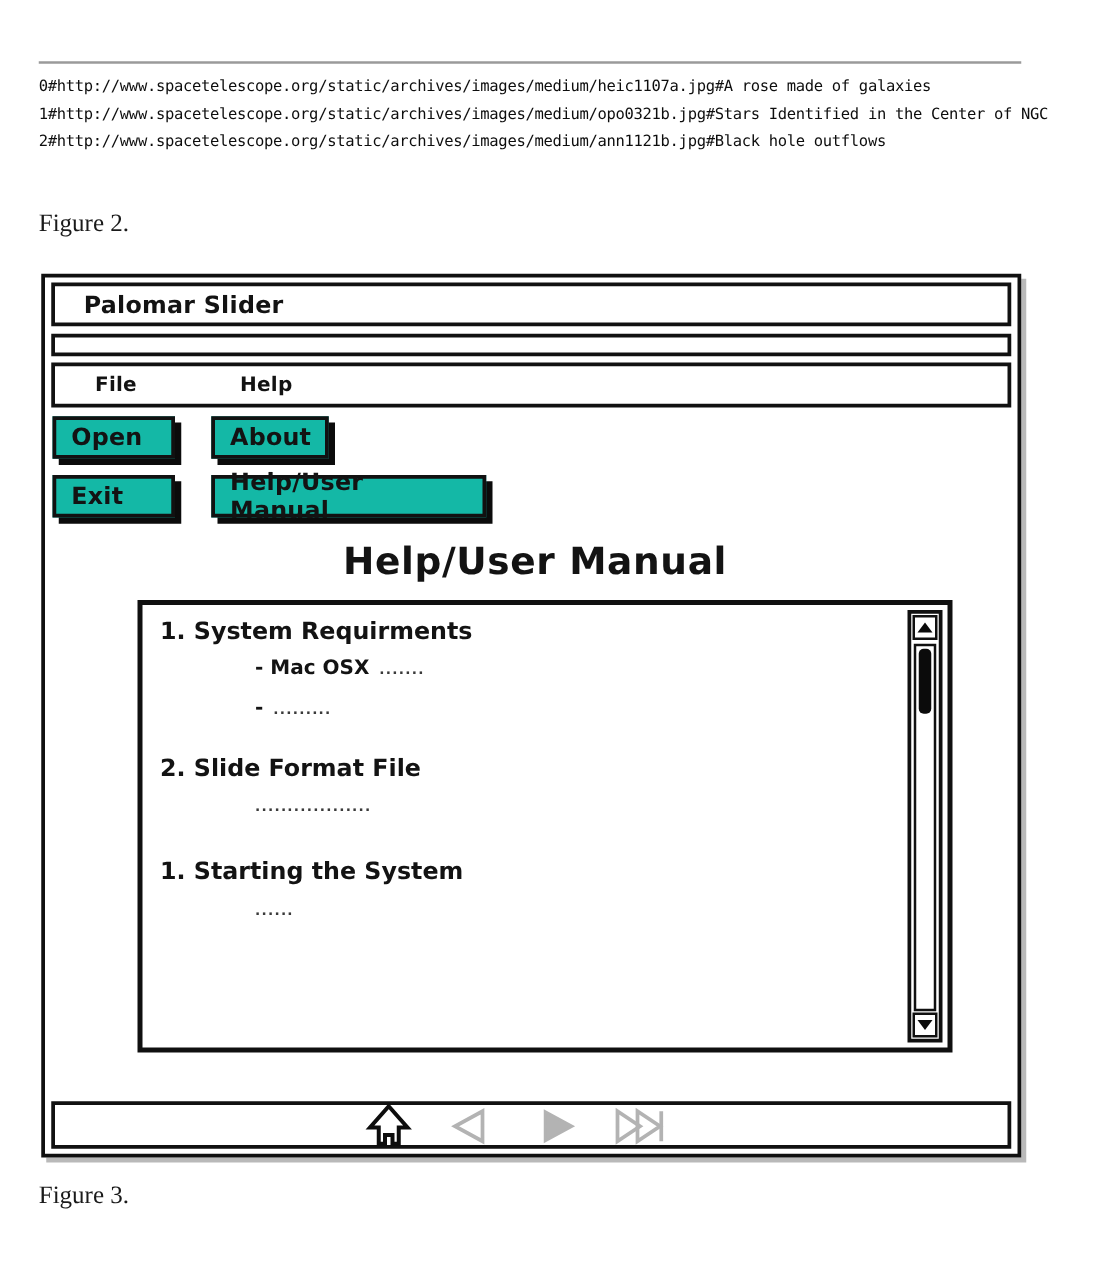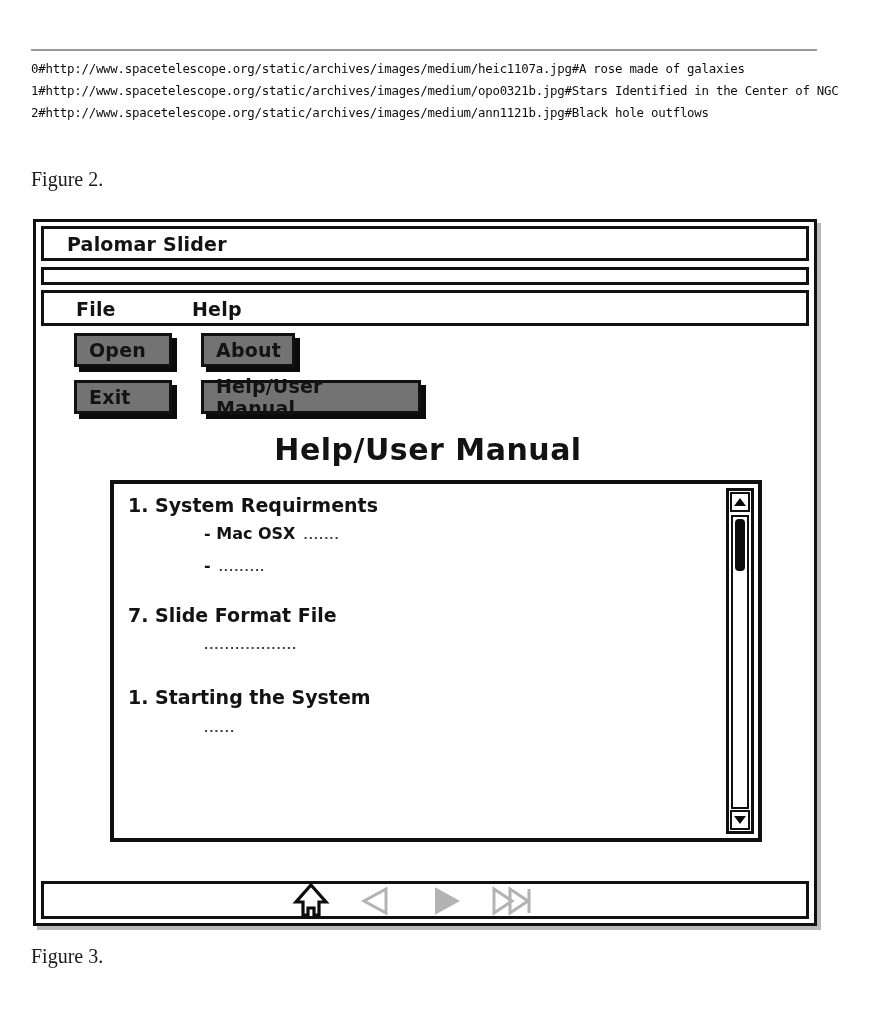--- a/index.html
+++ b/index.html
@@ -90,37 +90,36 @@
   .menubar {
     position: absolute;
     left: 5px; top: 68px;
     width: 768px; height: 36px;
     border: 3px solid #111;
     background: #fff;
   }
   .menu-item {
     position: absolute;
     top: 5px;
-    font-size: 19px;
+    font-size: 16px;
   }
   #menu-file { left: 32px; }
   #menu-help { left: 148px; }
 
   
   .menu-entry {
     position: absolute;
-    background: #737373;
+    background: #14b8a6;
     border: 3px solid #111;
     box-shadow: 5px 5px 0 #0b0b0b;
     display: flex; align-items: center;
     justify-content: flex-start;
     padding: 0 12px;
     font-size: 19px;
     height: 34px;
-    margin-left: 32px;
   }
   #mi-open { left: 6px;  top: 111px; width: 98px; }
   #mi-exit { left: 6px;  top: 158px; width: 98px; }
   #mi-about { left: 133px; top: 111px; width: 94px; }
   #mi-manual { left: 133px; top: 158px; width: 220px; }
 
   
   .page-heading {
     position: absolute;
     left: 0; top: 210px;
@@ -278,21 +277,21 @@
         <div class="r1 manual-h">1. System Requirments</div>
 
         <div class="r2">
           <span class="manual-sub">-  Mac OSX</span><span class="dotgap"></span><span class="manual-dots">.......</span>
         </div>
 
         <div class="r3">
           <span class="manual-sub">-</span><span class="dotgap"></span><span class="manual-dots">.........</span>
         </div>
 
-        <div class="r4 manual-h">7. Slide Format File</div>
+        <div class="r4 manual-h">2. Slide Format File</div>
         <div class="r5 manual-dots">..................</div>
 
         <div class="r6 manual-h">1. Starting the System</div>
         <div class="r7 manual-dots">......</div>
       </div>
 
       <div class="scrollbar">
         <div class="sb-arrow top">
           <span class="tri-up"></span>
         </div>

